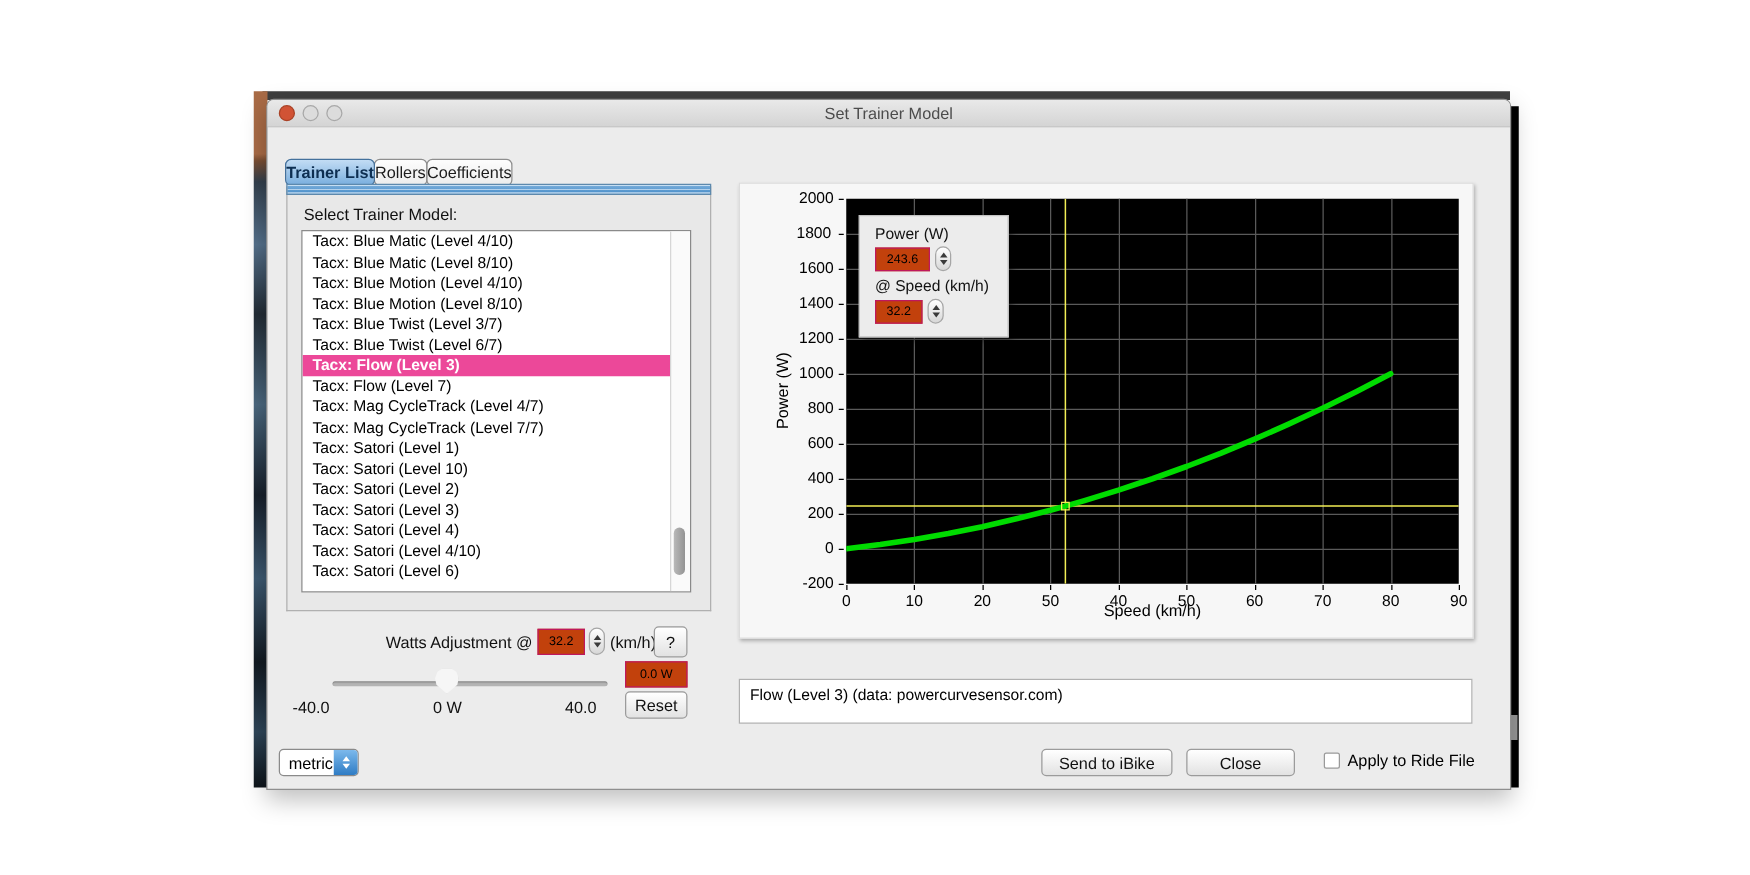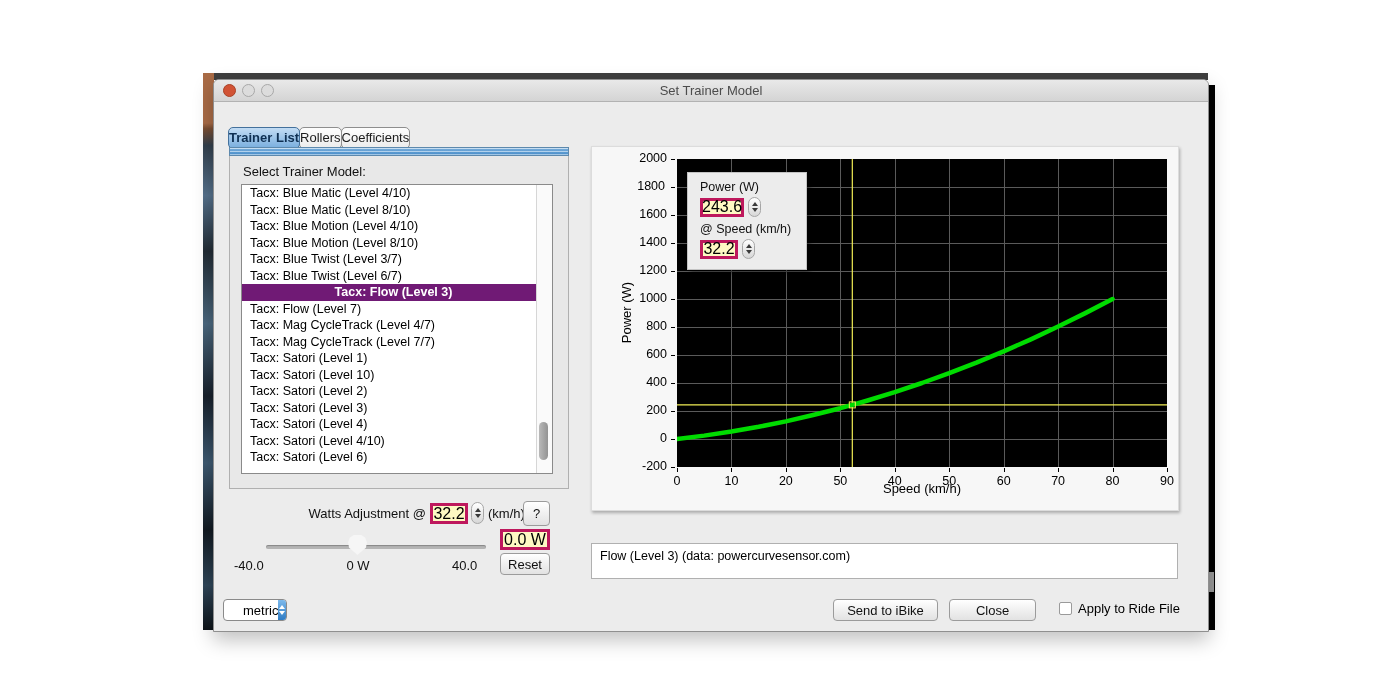--- a/index.html
+++ b/index.html
@@ -39,29 +39,29 @@
   .tab-panel{position:absolute;left:15px;top:69px;width:340px;height:340px;background:#e8e8e8;
     border:1px solid #b0b0b0;border-top:none;box-sizing:border-box;}
   .select-label{position:absolute;left:29px;top:84px;font-size:13px;color:#111;}
 
   
   .list-box{position:absolute;left:27px;top:104px;width:312px;height:290px;background:#fff;
     border:1px solid #8a8a8a;overflow:hidden;box-sizing:border-box;}
   .list-items{position:absolute;left:0;top:0;right:15px;bottom:0;}
   .list-item{height:16.5px;line-height:16.5px;font-size:12.5px;color:#000;padding-left:8px;
     white-space:nowrap;}
-  .list-item.selected{background:#701a75;color:#fff;font-weight:bold;text-align:center;}
+  .list-item.selected{background:#ec4899;color:#fff;font-weight:bold;}
   .list-scrollbar{position:absolute;right:0;top:0;width:15px;height:100%;background:#fafafa;
     border-left:1px solid #d6d6d6;}
   .list-scroll-thumb{position:absolute;left:2px;top:237px;width:9px;height:38px;border-radius:5px;
     background:linear-gradient(90deg,#b9b9b9,#939393);}
 
   
   .wa-label{position:absolute;left:57px;top:426px;width:155px;text-align:right;font-size:13px;color:#111;}
-  .field{background:#fef9c3;border:3px solid #be185d;font-size:16px;color:#000;box-sizing:border-box;
+  .field{background:#c2410c;border:1px solid #be185d;font-size:10px;color:#000;box-sizing:border-box;
     display:flex;align-items:center;justify-content:center;}
   .wa-speed{position:absolute;left:216px;top:423px;width:38px;height:21px;}
   .stepper{border:1px solid #a6a6a6;border-radius:8px;background:linear-gradient(#ffffff,#d7d7d7);
     display:flex;flex-direction:column;align-items:center;justify-content:center;gap:2px;
     width:13px;height:22px;box-sizing:border-box;}
   .tri-up{width:0;height:0;border-left:3px solid transparent;border-right:3px solid transparent;
     border-bottom:4px solid #3a3a3a;}
   .tri-down{width:0;height:0;border-left:3px solid transparent;border-right:3px solid transparent;
     border-top:4px solid #3a3a3a;}
   .wa-stepper{position:absolute;left:257px;top:422px;}
@@ -102,21 +102,21 @@
   .overlay .lab{font-size:12.5px;color:#111;margin-bottom:3px;}
   .overlay .row{display:flex;align-items:center;gap:4px;margin-bottom:5px;}
   .ov-power{width:44px;height:19px;}
   .ov-speed{width:38px;height:19px;}
   .overlay .stepper{height:20px;}
 
   
   .desc-box{position:absolute;left:377px;top:463px;width:587px;height:36px;background:#fff;
     border:1px solid #b0b0b0;box-sizing:border-box;font-size:12.5px;color:#000;padding:5px 8px;}
   .units-select{position:absolute;left:9px;top:519px;width:64px;height:22px;background:#fff;
-    border:1px solid #8a8a8a;border-radius:4px;box-sizing:border-box;display:flex;align-items:center;padding-left:12px;}
+    border:1px solid #8a8a8a;border-radius:4px;box-sizing:border-box;display:flex;align-items:center;}
   .units-value{flex:1;font-size:13px;color:#000;padding-left:7px;}
   .units-cap{width:19px;height:100%;border-radius:0 3px 3px 0;
     background:linear-gradient(#7cb9ec,#2f7cc4);display:flex;flex-direction:column;align-items:center;
     justify-content:center;gap:2px;}
   .units-cap .tri-up{border-bottom-color:#fff;}
   .units-cap .tri-down{border-top-color:#fff;}
   .send-btn{position:absolute;left:619px;top:519px;width:105px;height:22px;}
   .close-btn{position:absolute;left:735px;top:519px;width:87px;height:22px;}
   .checkbox{position:absolute;left:845px;top:522px;width:13px;height:13px;background:#fff;
     border:1px solid #9a9a9a;border-radius:2px;box-sizing:border-box;}

